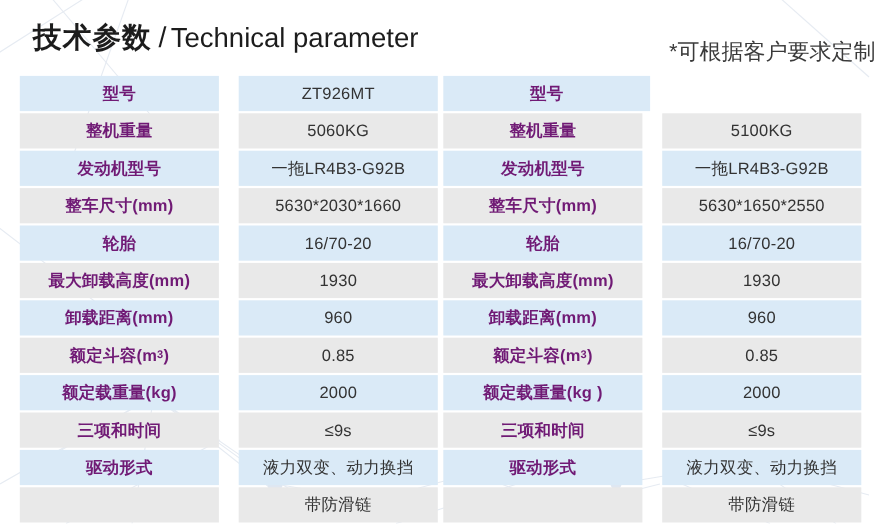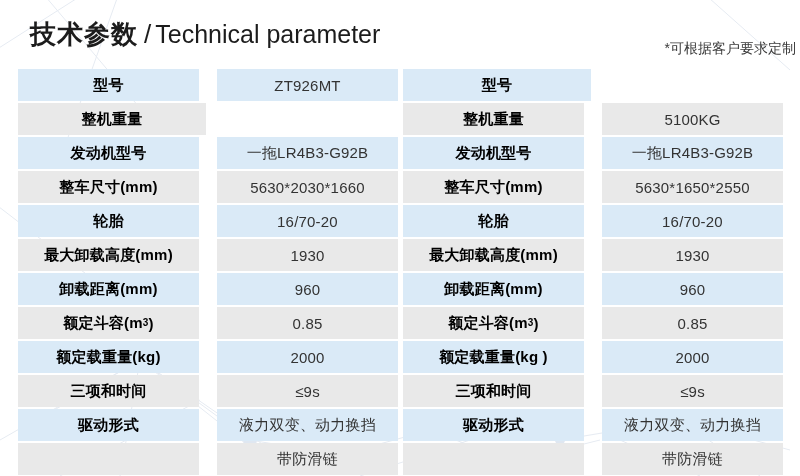--- a/index.html
+++ b/index.html
@@ -53,21 +53,21 @@
     color: #1c1c1c;
   }
   #page-title .title-en {
     font-weight: normal;
     font-size: 25px;
   }
   #header-note {
     position: absolute;
     right: 16px;
     top: 38px;
-    font-size: 14px;
+    font-size: 20px;
     line-height: 20px;
     color: #3a3a3a;
     white-space: nowrap;
   }
 
   
   .spec-table {
     position: absolute;
     top: 69px;
     width: 380px;
@@ -87,21 +87,21 @@
     display: flex;
     align-items: center;
     justify-content: center;
     white-space: nowrap;
     overflow: hidden;
   }
   .spec-row .cell-label {
     width: 188px;
     font-size: 15px;
     font-weight: bold;
-    color: #000000;
+    color: #701a75;
     letter-spacing: 0.2px;
   }
   .spec-row .cell-value {
     width: 188px;
     margin-left: 18px;
     font-size: 15px;
     font-weight: normal;
     color: #333333;
     letter-spacing: 0.2px;
   }
@@ -161,20 +161,21 @@
   <div id="header-note">*可根据客户要求定制</div>
 </div>
 
 <div class="spec-table" id="spec-table-left">
     <div class="spec-row tone-blue">
       <div class="cell-label">型号</div>
       <div class="cell-value">ZT926MT</div>
     </div>
     <div class="spec-row tone-gray">
       <div class="cell-label">整机重量</div>
+      <div class="cell-value">5060KG</div>
     </div>
     <div class="spec-row tone-blue">
       <div class="cell-label">发动机型号</div>
       <div class="cell-value">一拖LR4B3-G92B</div>
     </div>
     <div class="spec-row tone-gray">
       <div class="cell-label">整车尺寸(mm)</div>
       <div class="cell-value">5630*2030*1660</div>
     </div>
     <div class="spec-row tone-blue">

